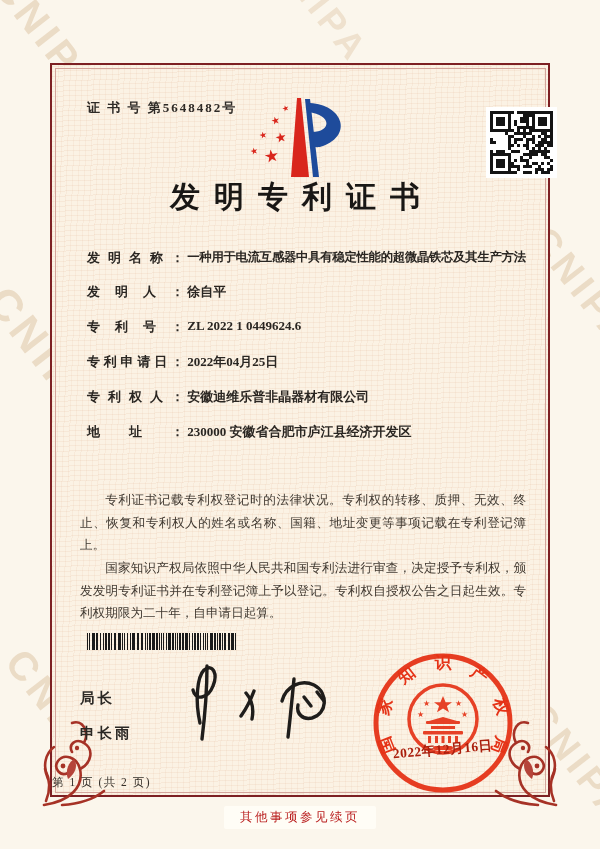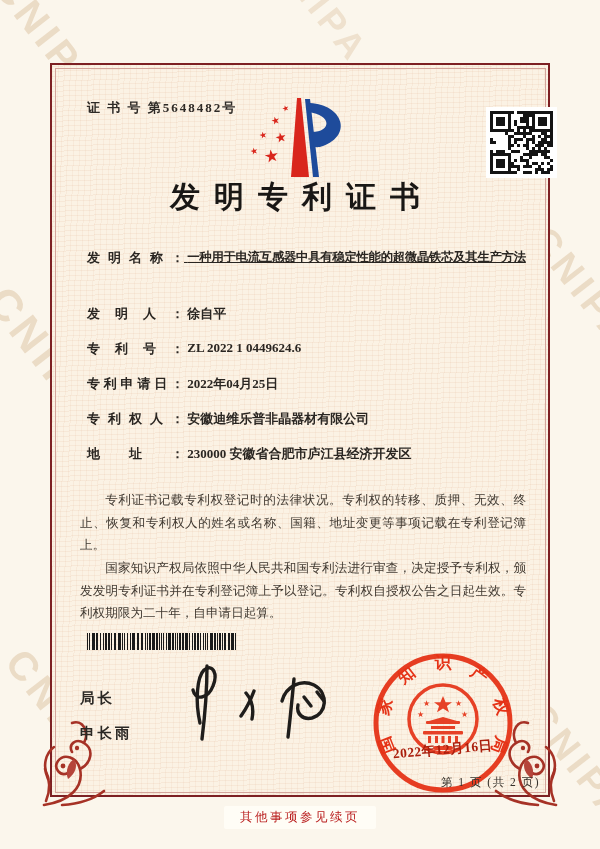--- a/index.html
+++ b/index.html
@@ -36,42 +36,42 @@
              font-weight:600; color:#2e2a26; }
   .logo { position:absolute; left:50%; transform:translateX(-50%); top:30px; }
   .qr { position:absolute; left:434px; top:42px; background:#fff; padding:4px; line-height:0; }
 
   .title { position:absolute; left:0; right:10px; top:112px; text-align:center;
            font-size:30px; font-weight:bold; letter-spacing:14px; text-indent:14px;
            color:#191715; }
 
   .fields { position:absolute; left:35px; right:10px; top:184px; color:#2a2622; }
   .frow { height:21px; margin-bottom:14px; white-space:nowrap; font-size:13px; }
-  .frow.first { margin-bottom:35px;text-decoration:underline; }
+  .frow.first { margin-bottom:13px; }
   .flabel { display:inline-block; width:97px; font-weight:bold; text-align:justify;
             text-align-last:justify; vertical-align:top; }
   .fvalue { font-weight:600; }
   .frow.first .fvalue { font-size:12.4px; letter-spacing:-0.3px; }
   .glabel2 { display:inline-block; margin-left:36px; font-weight:bold; letter-spacing:1px; }
 
   .paras { position:absolute; left:28px; width:446px; top:424px; font-size:12.6px;
            line-height:1.8; text-align:justify; color:#403931; font-weight:500; }
   .paras p { text-indent:2em; }
 
   .barcode { position:absolute; left:35px; top:568px; line-height:0; }
 
   .director { position:absolute; left:28px; top:624px; color:#2b2824; font-size:14.5px;
               font-weight:bold; letter-spacing:3px; }
   .director .name { margin-top:16px; }
 
   .signature { position:absolute; left:128px; top:594px; }
 
   .seal { position:absolute; left:315px; top:582px; }
 
-  .page-info { position:absolute; left:0; right:8px; top:710px; text-align:right;
+  .page-info { position:absolute; left:0; right:8px; top:710px; text-align:left;
                font-size:11.5px; letter-spacing:1.5px; color:#35302a; }
 
   .note { position:absolute; left:50%; transform:translateX(-50%); top:806px;
           background:#fffdf6; padding:3px 16px; font-size:12.5px; letter-spacing:2.5px;
           color:#b91c1c; border-radius:2px; font-weight:500; }
 </style>
 </head>
 <body>
 
 <div class="page">

